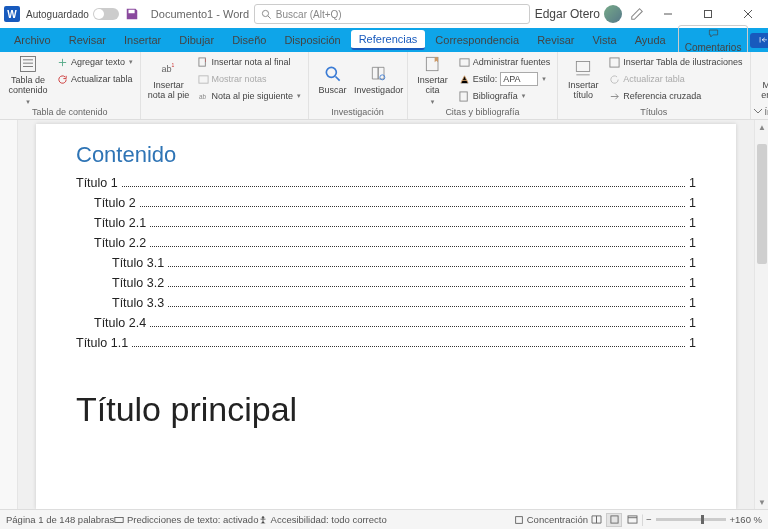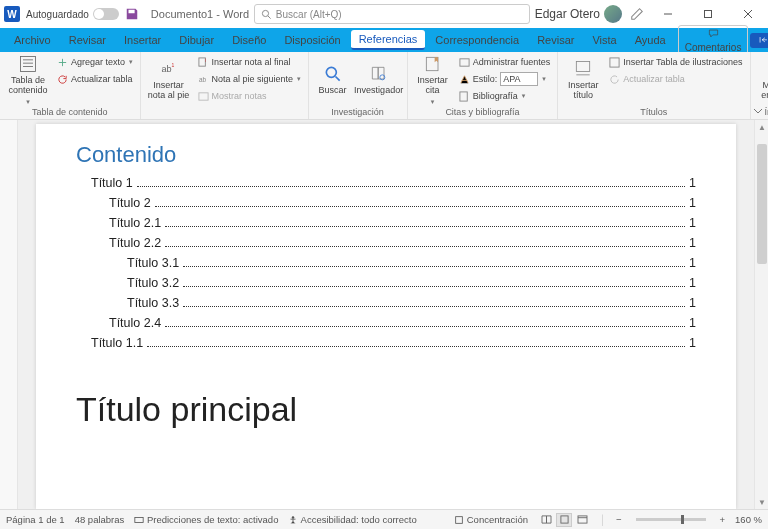--- a/index.html
+++ b/index.html
@@ -45,34 +45,34 @@
 .style-input { width: 38px; height: 14px; border: 1px solid #aaa; font-size: 9px; padding: 0 2px; background: #fff; display: inline-flex; align-items: center; }
 .ribbon-collapse { position: absolute; right: 4px; bottom: 2px; width: 12px; height: 12px; color: #777; }
 
 
 .doc-area { flex: 1; background: #f0f0f0; display: flex; overflow: hidden; position: relative; }
 .ruler-v { width: 18px; background: #f8f8f8; border-right: 1px solid #e5e5e5; }
 .page-wrap { flex: 1; overflow: auto; display: flex; justify-content: center; padding: 4px 0 0 0; }
 .page { width: 700px; background: #fff; box-shadow: 0 0 4px rgba(0,0,0,.15); padding: 18px 40px 20px 40px; }
 .toc-title { color: #2e74b5; font-size: 22px; font-weight: 400; margin-bottom: 8px; }
 .toc-line { display: flex; align-items: baseline; font-size: 12.5px; color: #222; margin: 6px 0; }
-.toc-line .txt { white-space: nowrap; margin-left: 15px; }
+.toc-line .txt { white-space: nowrap; }
 .toc-line .dots { flex: 1; border-bottom: 1.5px dotted #333; margin: 0 4px 3px 4px; }
 .toc-line .pg { white-space: nowrap; }
 .ind1 { padding-left: 18px; }
 .ind2 { padding-left: 36px; }
 .main-heading { font-size: 34px; font-weight: 300; color: #222; margin-top: 40px; }
 .scroll-v { width: 14px; background: #f3f3f3; border-left: 1px solid #e5e5e5; position: relative; }
 .scroll-v .thumb { position: absolute; top: 24px; left: 2px; width: 10px; height: 120px; background: #cfcfcf; border-radius: 2px; }
 .scroll-v .arrow { position: absolute; left: 0; width: 14px; height: 14px; display:flex; align-items:center; justify-content:center; color:#888; font-size:8px; }
 .scroll-v .arrow.up { top: 0; }
 .scroll-v .arrow.down { bottom: 0; }
 
 
-.status { height: 20px; background: #f5f5f5; border-top: 1px solid #ddd; display: flex; align-items: center; padding: 0 6px; font-size: 9.5px; color: #555; gap: 10px; }
+.status { height: 20px; background: #f5f5f5; border-top: 1px solid #ddd; display: flex; align-items: center; padding: 0 6px; font-size: 9.5px; color: #555; }
 .status .spacer { flex: 1; }
 .status .views { display: flex; gap: 2px; align-items: center; }
 .status .view-ico { width: 16px; height: 14px; display: flex; align-items: center; justify-content: center; border: 1px solid transparent; color: #666; }
 .status .view-ico.active { background: #e4e4e4; border-color: #ccc; }
 .zoom-slider { width: 70px; height: 3px; background: #ccc; position: relative; margin: 0 4px; }
 .zoom-slider::after { content:""; position:absolute; left:65%; top:-3px; width:3px; height:9px; background:#666; }
 .sep { color: #ccc; }
 
 svg { display: block; }
 </style>
@@ -200,32 +200,32 @@
 nota al pie</span>
       </div>
       <div class="mini-stack">
         <div class="mini-btn">
             <svg viewBox="0 0 12 12">
               <rect x="1" y="1" width="7" height="9" fill="none" stroke="#888"></rect>
               <text x="8" y="5" font-size="5" fill="#c33">i</text>
             </svg>
             <span>Insertar nota al final</span>
           </div>
+        <div class="mini-btn" style="color:#aaa">
+            <svg viewBox="0 0 12 12">
+              <rect x="1" y="2" width="10" height="8" fill="none" stroke="#bbb"></rect>
+            </svg>
+            <span>Mostrar notas</span>
+          </div>
         <div class="mini-btn">
             <svg viewBox="0 0 12 12">
               <text x="1" y="9" font-size="7" fill="#888">ab</text>
             </svg>
             <span>Nota al pie siguiente</span>
             <span class="dd">▾</span>
-          </div>
-        <div class="mini-btn" style="color:#aaa">
-            <svg viewBox="0 0 12 12">
-              <rect x="1" y="2" width="10" height="8" fill="none" stroke="#bbb"></rect>
-            </svg>
-            <span>Mostrar notas</span>
           </div>
       </div>
     </div>
   </div>
 
   <div class="rgroup">
     <div class="body">
       <div class="big-btn" style="width:40px">
         <svg class="ico" viewBox="0 0 24 24">
             <circle cx="10" cy="10" r="6" fill="none" stroke="#3a7bd5" stroke-width="2"></circle>
@@ -297,20 +297,26 @@
             <svg viewBox="0 0 12 12">
               <rect x="1" y="1" width="10" height="10" fill="none" stroke="#888"></rect>
             </svg>
             <span>Insertar Tabla de ilustraciones</span>
           </div>
         <div class="mini-btn" style="color:#aaa">
             <svg viewBox="0 0 12 12">
               <path fill="none" stroke="#bbb" d="M10 6a4 4 0 1 1-1.2-2.8"></path>
             </svg>
             <span>Actualizar tabla</span>
+          </div>
+        <div class="mini-btn">
+            <svg viewBox="0 0 12 12">
+              <path fill="none" stroke="#888" d="M2 6h8M7 3l3 3-3 3"></path>
+            </svg>
+            <span>Referencia cruzada</span>
           </div>
       </div>
     </div>
     <div class="label">Títulos</div>
   </div>
 
   <div class="rgroup" style="border-right:none">
     <div class="body">
       <div class="big-btn" style="width:44px">
         <svg class="ico" viewBox="0 0 24 24">

